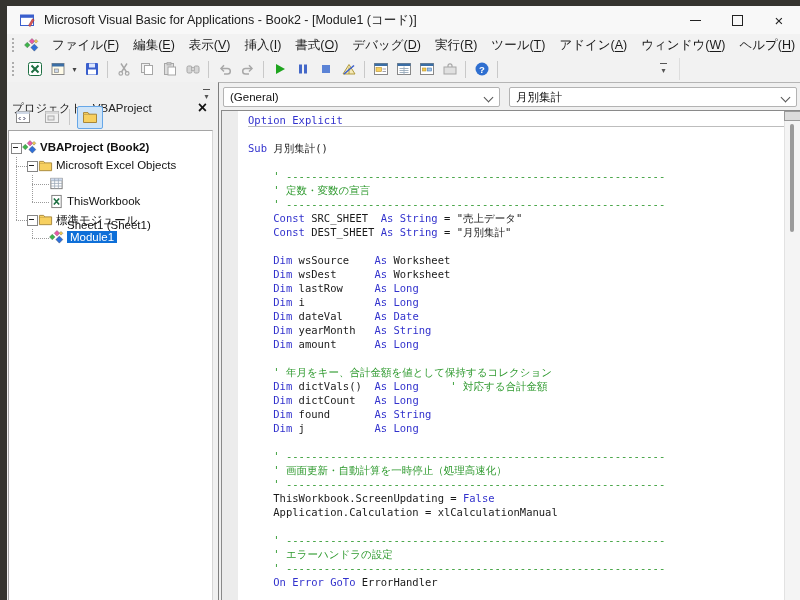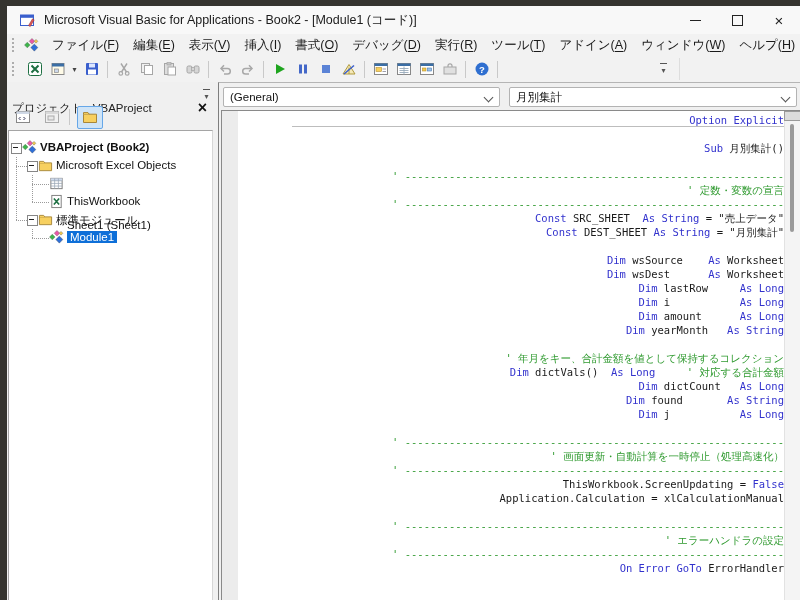--- a/index.html
+++ b/index.html
@@ -60,30 +60,30 @@
   .tree-label.bold{font-weight:bold;}
   .tree-label.sel{background:var(--sel);color:#fff;padding:0 3px;}
   .tree-icon{position:absolute;top:1px;width:15px;height:15px;}
   .tree-icon svg{width:15px;height:15px;}
   .exp{position:absolute;top:4px;width:9px;height:9px;border:1px solid #868686;background:#fff;}
   .exp::after{content:"";position:absolute;left:1px;top:3px;width:5px;border-top:1px solid #222;}
   .tline{position:absolute;border-color:#9a9a9a !important;}
 
   
   #code-window{position:absolute;left:211px;top:0;right:0;bottom:0;background:#f0f0f0;
-               border-left:1px solid #7e7e7e;border-top:1px solid #b5b5b5;text-align:right;}
+               border-left:1px solid #7e7e7e;border-top:1px solid #b5b5b5;}
   .combo{position:absolute;top:4px;height:20px;background:#fff;border:1px solid #b3b3b3;border-radius:2px;
          display:flex;align-items:center;font-size:11.5px;color:#111;padding-left:6px;box-sizing:border-box;}
   #combo-object{left:4px;width:277px;}
   #combo-proc{left:290px;width:288px;}
   .chev{position:absolute;right:7px;top:6px;width:6px;height:6px;border-right:1px solid #555;border-bottom:1px solid #555;transform:rotate(45deg);}
   #editor{position:absolute;left:2px;top:27px;right:0;bottom:0;background:#fff;
           border-top:1px solid #8a8a8a;border-left:1px solid #8a8a8a;overflow:hidden;}
   #margin-bar{position:absolute;left:0;top:0;bottom:0;width:16px;background:#ececec;}
-  #code-lines{position:absolute;left:17px;top:2px;right:16px;bottom:0;padding-left:9px;overflow:hidden;margin-left:44px;}
+  #code-lines{position:absolute;left:17px;top:2px;right:16px;bottom:0;padding-left:9px;overflow:hidden;}
   .code-line{white-space:pre;font-family:"DejaVu Sans Mono","Liberation Mono",monospace;
              font-size:10.5px;line-height:14px;height:14px;color:#1a1a1a;}
   .code-line.proc-sep{border-bottom:1px solid #bdbdbd;box-sizing:border-box;}
   .tok-k{color:var(--kw);}
   .tok-c{color:var(--cm);}
   .tok-t{color:#1a1a1a;}
   #vscroll{position:absolute;right:0;top:0;bottom:0;width:15px;background:#f4f4f4;border-left:1px solid #e2e2e2;}
   #split-handle{position:absolute;left:-1px;top:0;width:15px;height:8px;background:#dcdcdc;border:1px solid #9a9a9a;}
   #vthumb{position:absolute;left:5px;width:4px;top:13px;height:108px;background:#9a9a9a;border-radius:2px;}
 </style>
@@ -381,22 +381,23 @@
               <div class="code-line"><span class="tok-c">    ' ------------------------------------------------------------</span></div>
               <div class="code-line"><span class="tok-c">    ' 定数・変数の宣言</span></div>
               <div class="code-line"><span class="tok-c">    ' ------------------------------------------------------------</span></div>
               <div class="code-line"><span class="tok-k">    Const</span><span class="tok-t"> SRC_SHEET  </span><span class="tok-k">As String</span><span class="tok-t"> = "売上データ"</span></div>
               <div class="code-line"><span class="tok-k">    Const</span><span class="tok-t"> DEST_SHEET </span><span class="tok-k">As String</span><span class="tok-t"> = "月別集計"</span></div>
               <div class="code-line">&nbsp;</div>
               <div class="code-line"><span class="tok-k">    Dim</span><span class="tok-t"> wsSource    </span><span class="tok-k">As</span><span class="tok-t"> Worksheet</span></div>
               <div class="code-line"><span class="tok-k">    Dim</span><span class="tok-t"> wsDest      </span><span class="tok-k">As</span><span class="tok-t"> Worksheet</span></div>
               <div class="code-line"><span class="tok-k">    Dim</span><span class="tok-t"> lastRow     </span><span class="tok-k">As Long</span></div>
               <div class="code-line"><span class="tok-k">    Dim</span><span class="tok-t"> i           </span><span class="tok-k">As Long</span></div>
+              <div class="code-line"><span class="tok-k">    Dim</span><span class="tok-t"> dateVal     </span><span class="tok-k">As Date</span></div>
+              <div class="code-line"><span class="tok-k">    Dim</span><span class="tok-t"> yearMonth   </span><span class="tok-k">As String</span></div>
               <div class="code-line"><span class="tok-k">    Dim</span><span class="tok-t"> amount      </span><span class="tok-k">As Long</span></div>
-              <div class="code-line"><span class="tok-k">    Dim</span><span class="tok-t"> yearMonth   </span><span class="tok-k">As String</span></div>
               <div class="code-line">&nbsp;</div>
               <div class="code-line"><span class="tok-c">    ' 年月をキー、合計金額を値として保持するコレクション</span></div>
               <div class="code-line"><span class="tok-k">    Dim</span><span class="tok-t"> dictVals()  </span><span class="tok-k">As Long</span><span class="tok-c">     ' 対応する合計金額</span></div>
               <div class="code-line"><span class="tok-k">    Dim</span><span class="tok-t"> dictCount   </span><span class="tok-k">As Long</span></div>
               <div class="code-line"><span class="tok-k">    Dim</span><span class="tok-t"> found       </span><span class="tok-k">As String</span></div>
               <div class="code-line"><span class="tok-k">    Dim</span><span class="tok-t"> j           </span><span class="tok-k">As Long</span></div>
               <div class="code-line">&nbsp;</div>
               <div class="code-line"><span class="tok-c">    ' ------------------------------------------------------------</span></div>
               <div class="code-line"><span class="tok-c">    ' 画面更新・自動計算を一時停止（処理高速化）</span></div>
               <div class="code-line"><span class="tok-c">    ' ------------------------------------------------------------</span></div>

